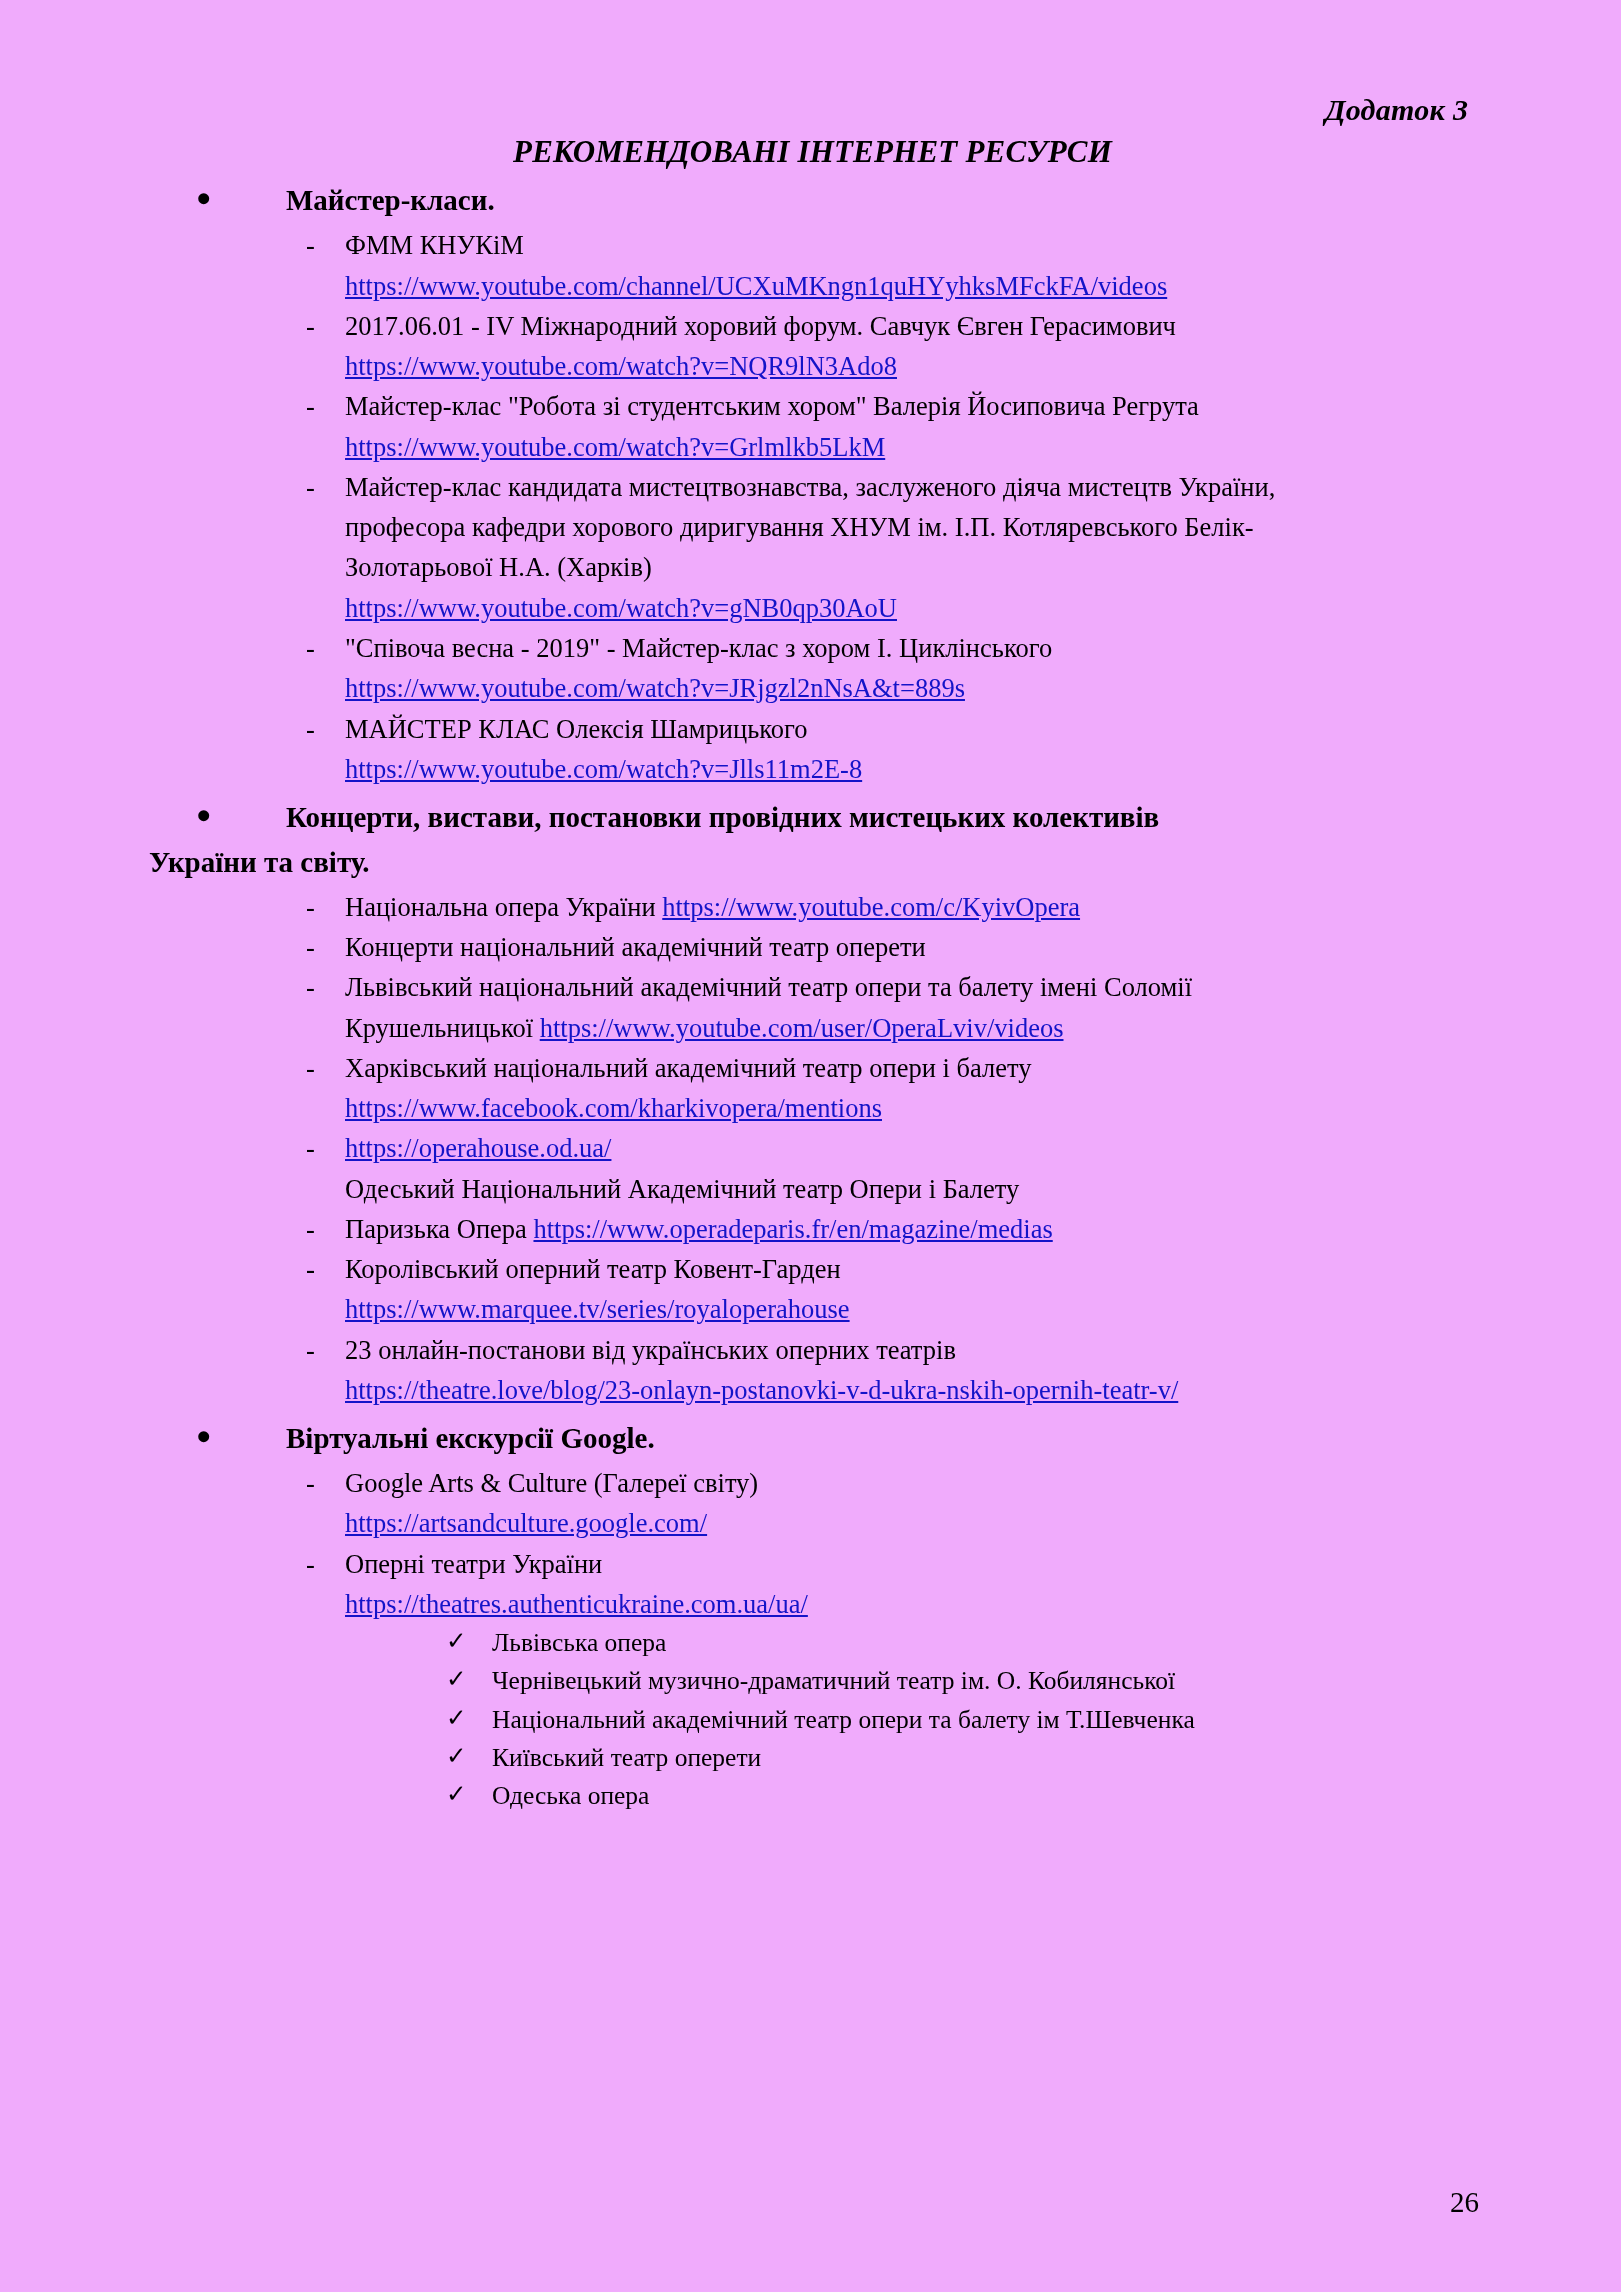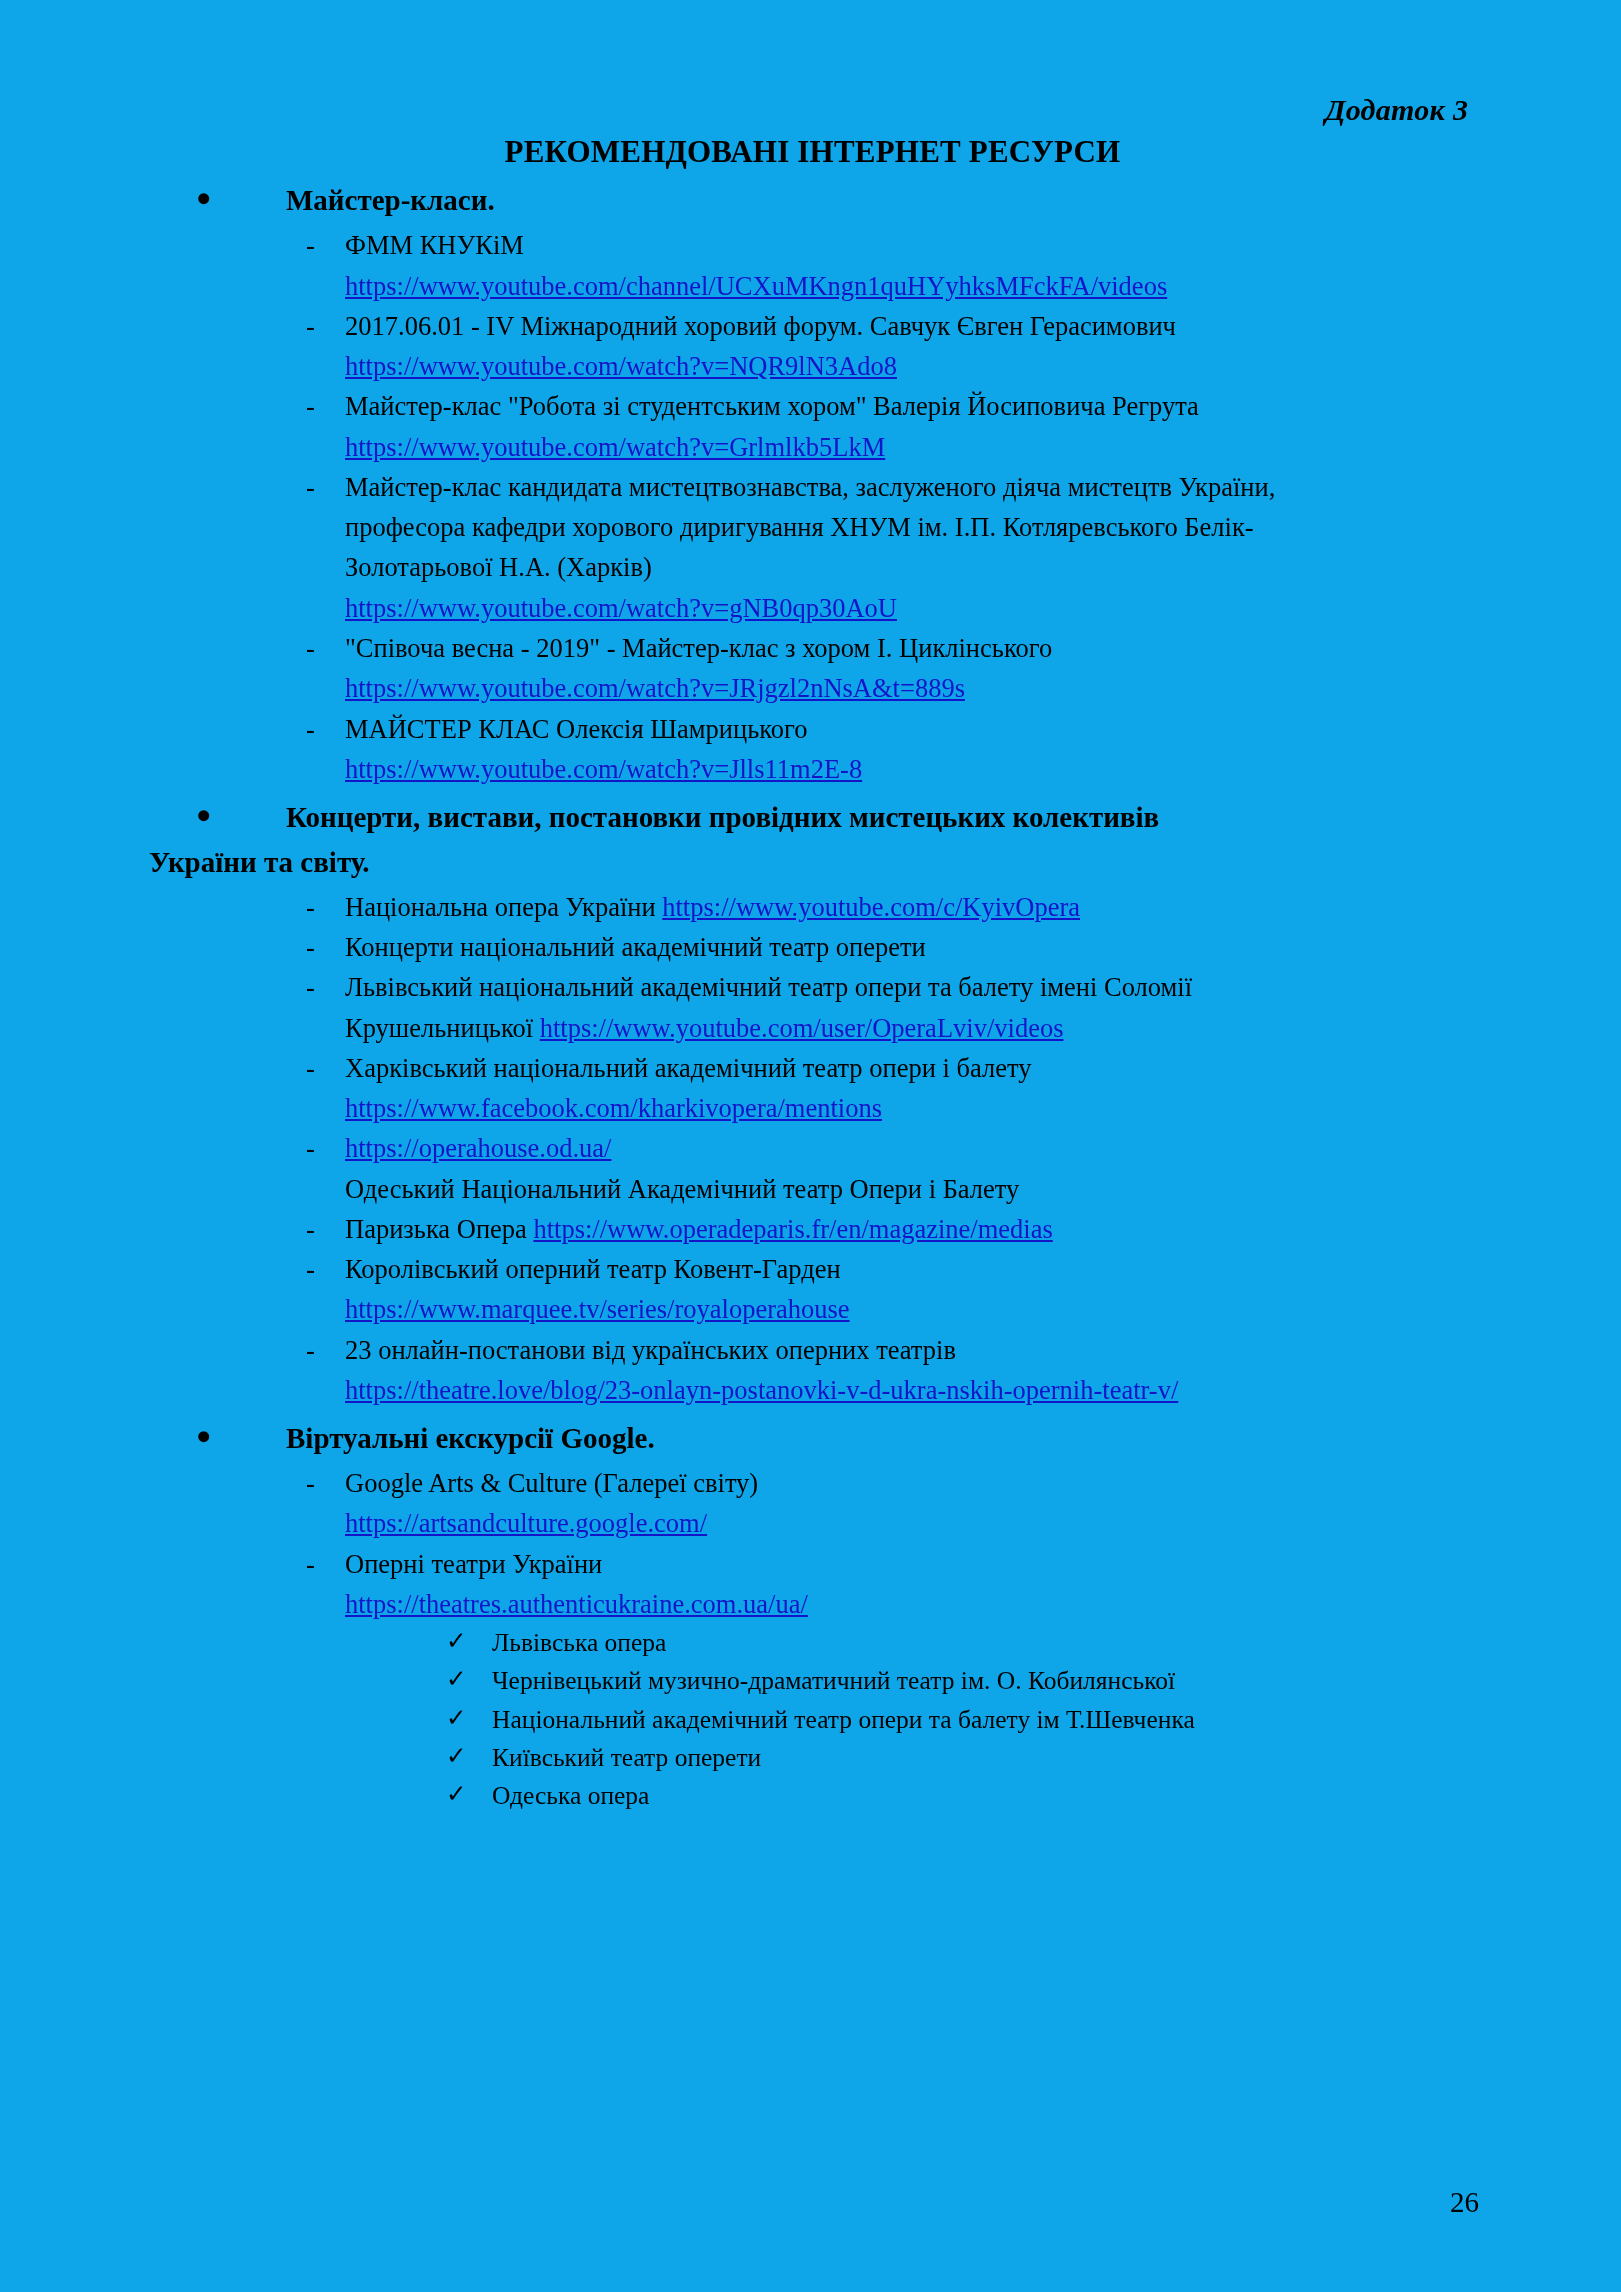--- a/index.html
+++ b/index.html
@@ -9,41 +9,42 @@
     background: #ffffff;
   }
   body {
     font-family: "Liberation Serif", "DejaVu Serif", serif;
     color: #000000;
   }
   .page {
     position: relative;
     width: 1621px;
     height: 2293px;
-    background: #0ea5e9;
+    background: #f0abfc;
     box-sizing: border-box;
     padding: 93px 145px 59px 149px;
     overflow: hidden;
   }
   .appendix-label {
     text-align: right;
     font-weight: bold;
     font-style: italic;
     font-size: 30px;
     line-height: 1.15;
     letter-spacing: 0.3px;
     margin: 0 7.8px 5.9px 0;
   }
   .doc-title {
     text-align: center;
     font-weight: bold;
     font-size: 31px;
     line-height: 1.2;
     margin: 0 0 7.8px 0;
     letter-spacing: 0.2px;
+    font-style: italic;
   }
 
   
   .h-bullet {
     position: relative;
     font-weight: bold;
     font-size: 29px;
     line-height: 1.55;
     margin: 5.9px 0 2px 0;
     padding-left: 0;

